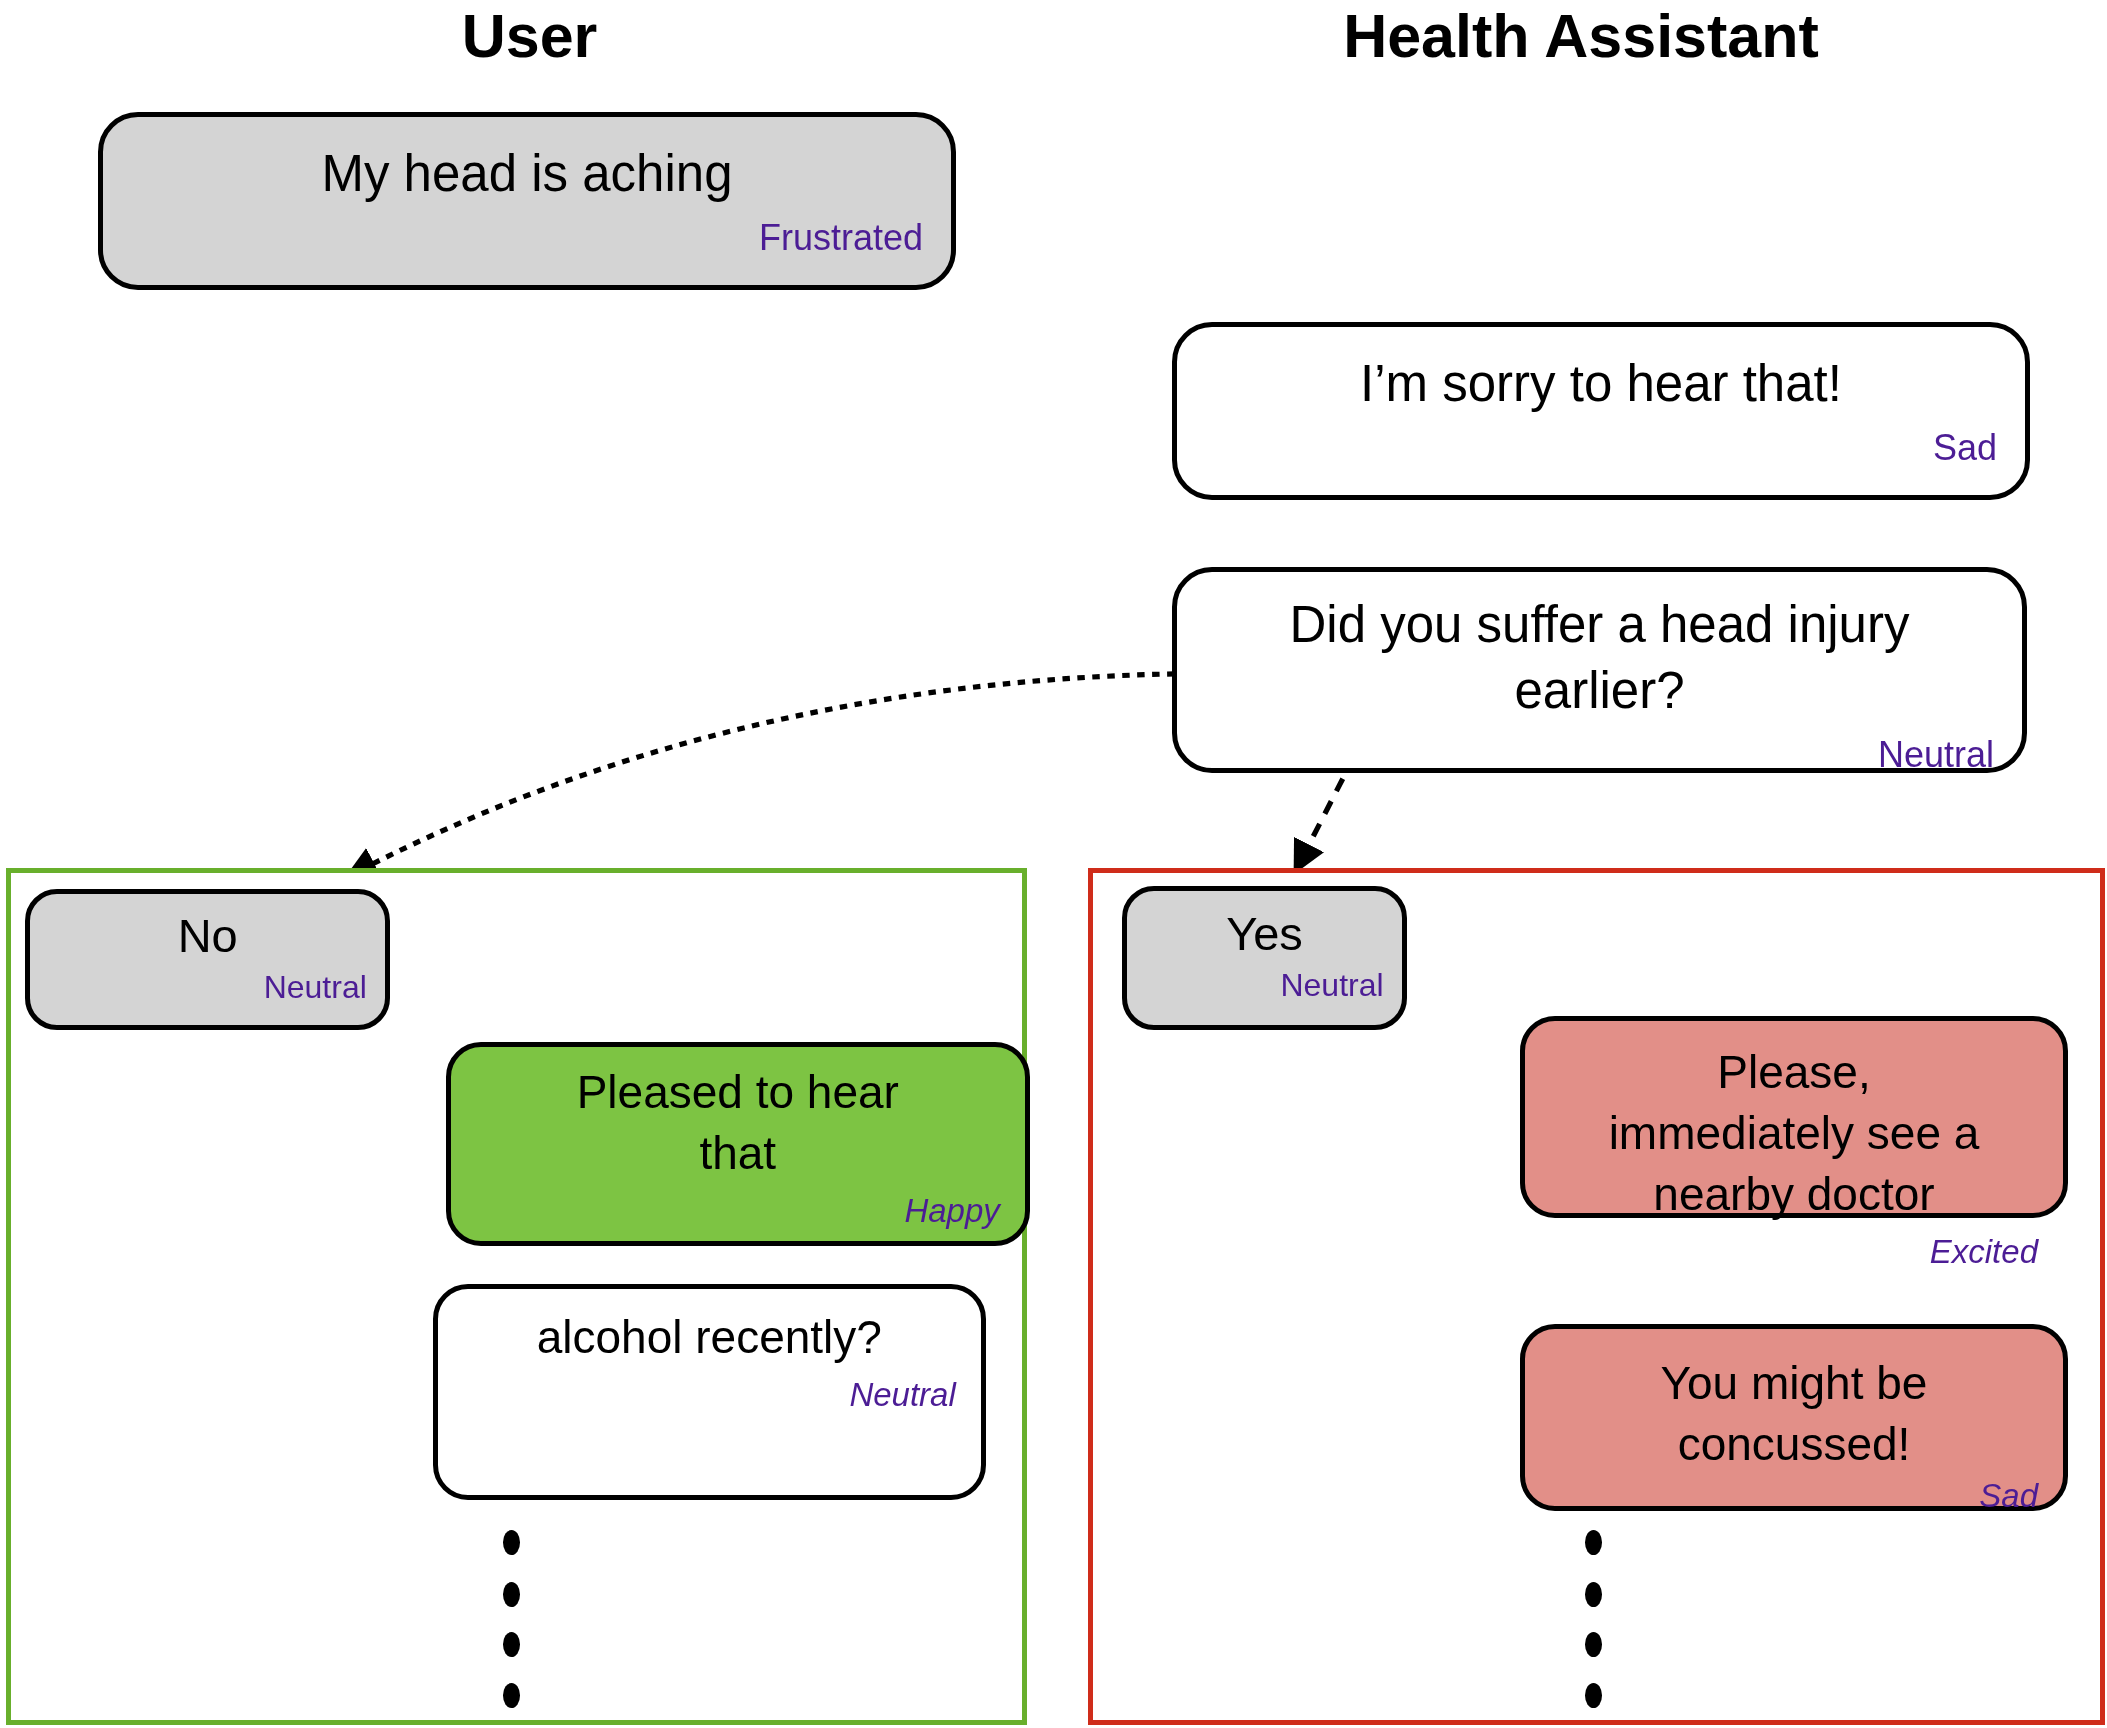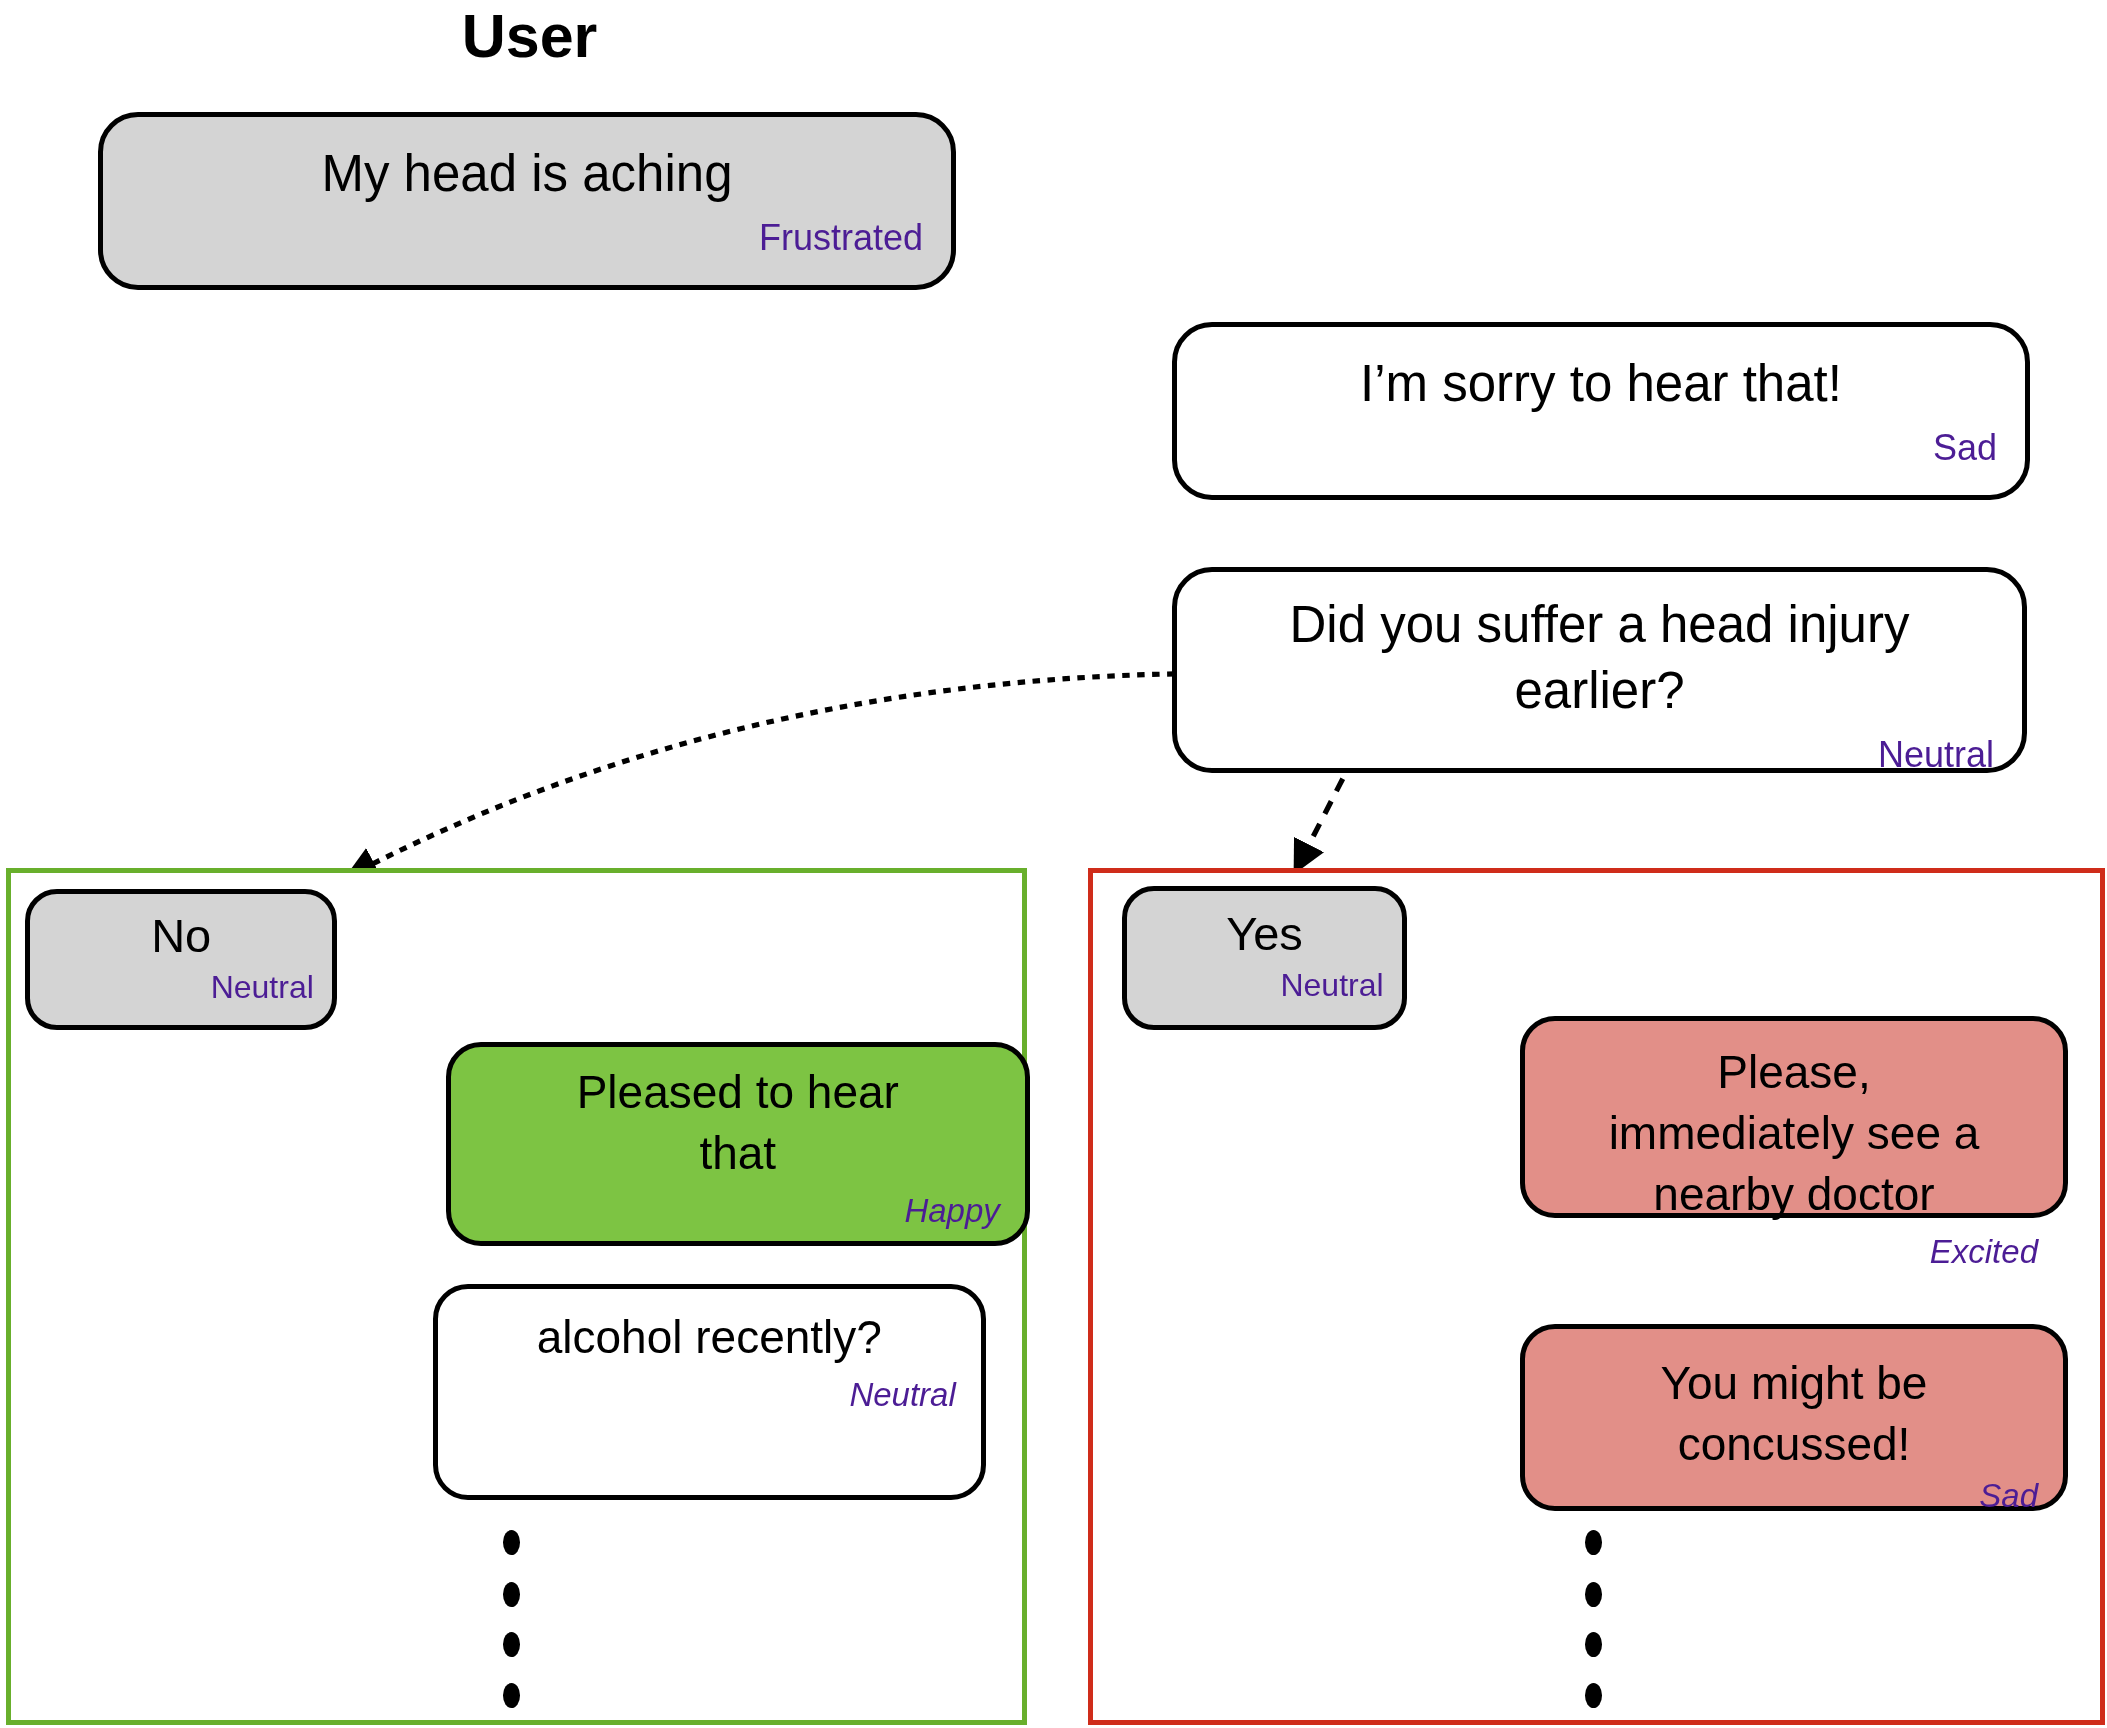--- a/index.html
+++ b/index.html
@@ -65,21 +65,21 @@
   .branch-box{
     position:absolute;
     box-sizing:border-box;
     background:#fff;
   }
   #box-no{left:5.8px;top:868px;width:1021px;height:857px;border:5.8px solid #68af2c;}
   #box-yes{left:1088px;top:868px;width:1017px;height:857px;border:5.8px solid #cf2c1a;}
 
   
   .small{border-radius:32px;}
-  #b-no{left:14.4px;top:16px;width:312px;height:141px;padding-top:11.5px;}
+  #b-no{left:14.4px;top:16px;width:365px;height:141px;padding-top:11.5px;}
   #b-yes{left:29px;top:13.2px;width:285px;height:144px;padding-top:12.7px;}
   #b-no .line,#b-yes .line{font-size:47px;line-height:60px;}
   #b-no .emotion,#b-yes .emotion{font-size:32px;line-height:38px;padding-right:18.4px;margin-top:2.3px;}
 
   .inner{border-radius:35px;}
   .inner .line{font-size:46px;line-height:61px;}
   .inner .emotion{font-size:33px;line-height:41px;padding-right:25px;margin-top:5.8px;font-style:italic;}
   #b-pleased{left:435px;top:169px;width:584px;height:204px;padding-top:15px;}
   #b-alcohol{left:422px;top:411px;width:553px;height:216px;padding-top:18.4px;}
   #b-doctor{left:427px;top:143px;width:548px;height:202px;padding-top:21px;}
@@ -98,20 +98,21 @@
   .dot.d2{top:709px;}
   .dot.d3{top:759px;}
   .dot.d4{top:810px;}
 </style>
 </head>
 <body>
 
 <div class="canvas">
 
   <div class="title" id="title-user">User</div>
+  <div class="title" id="title-assistant">Health Assistant</div>
 
   <svg class="arrows" viewBox="0 0 3661 3002">
     <defs>
       <marker id="ah" viewBox="0 0 10 10" refX="8" refY="5" markerWidth="6.5" markerHeight="6.5" orient="auto">
         <path d="M0,0 L10,5 L0,10 z" fill="#000"></path>
       </marker>
     </defs>
     <path d="M 2040 1170 Q 1250 1185 608 1520" fill="none" stroke="#000" stroke-width="9" stroke-dasharray="13 13" marker-end="url(#ah)"></path>
     <path d="M 2332 1352 Q 2288 1438 2252 1508" fill="none" stroke="#000" stroke-width="9" stroke-dasharray="24 20" marker-end="url(#ah)"></path>
   </svg>

